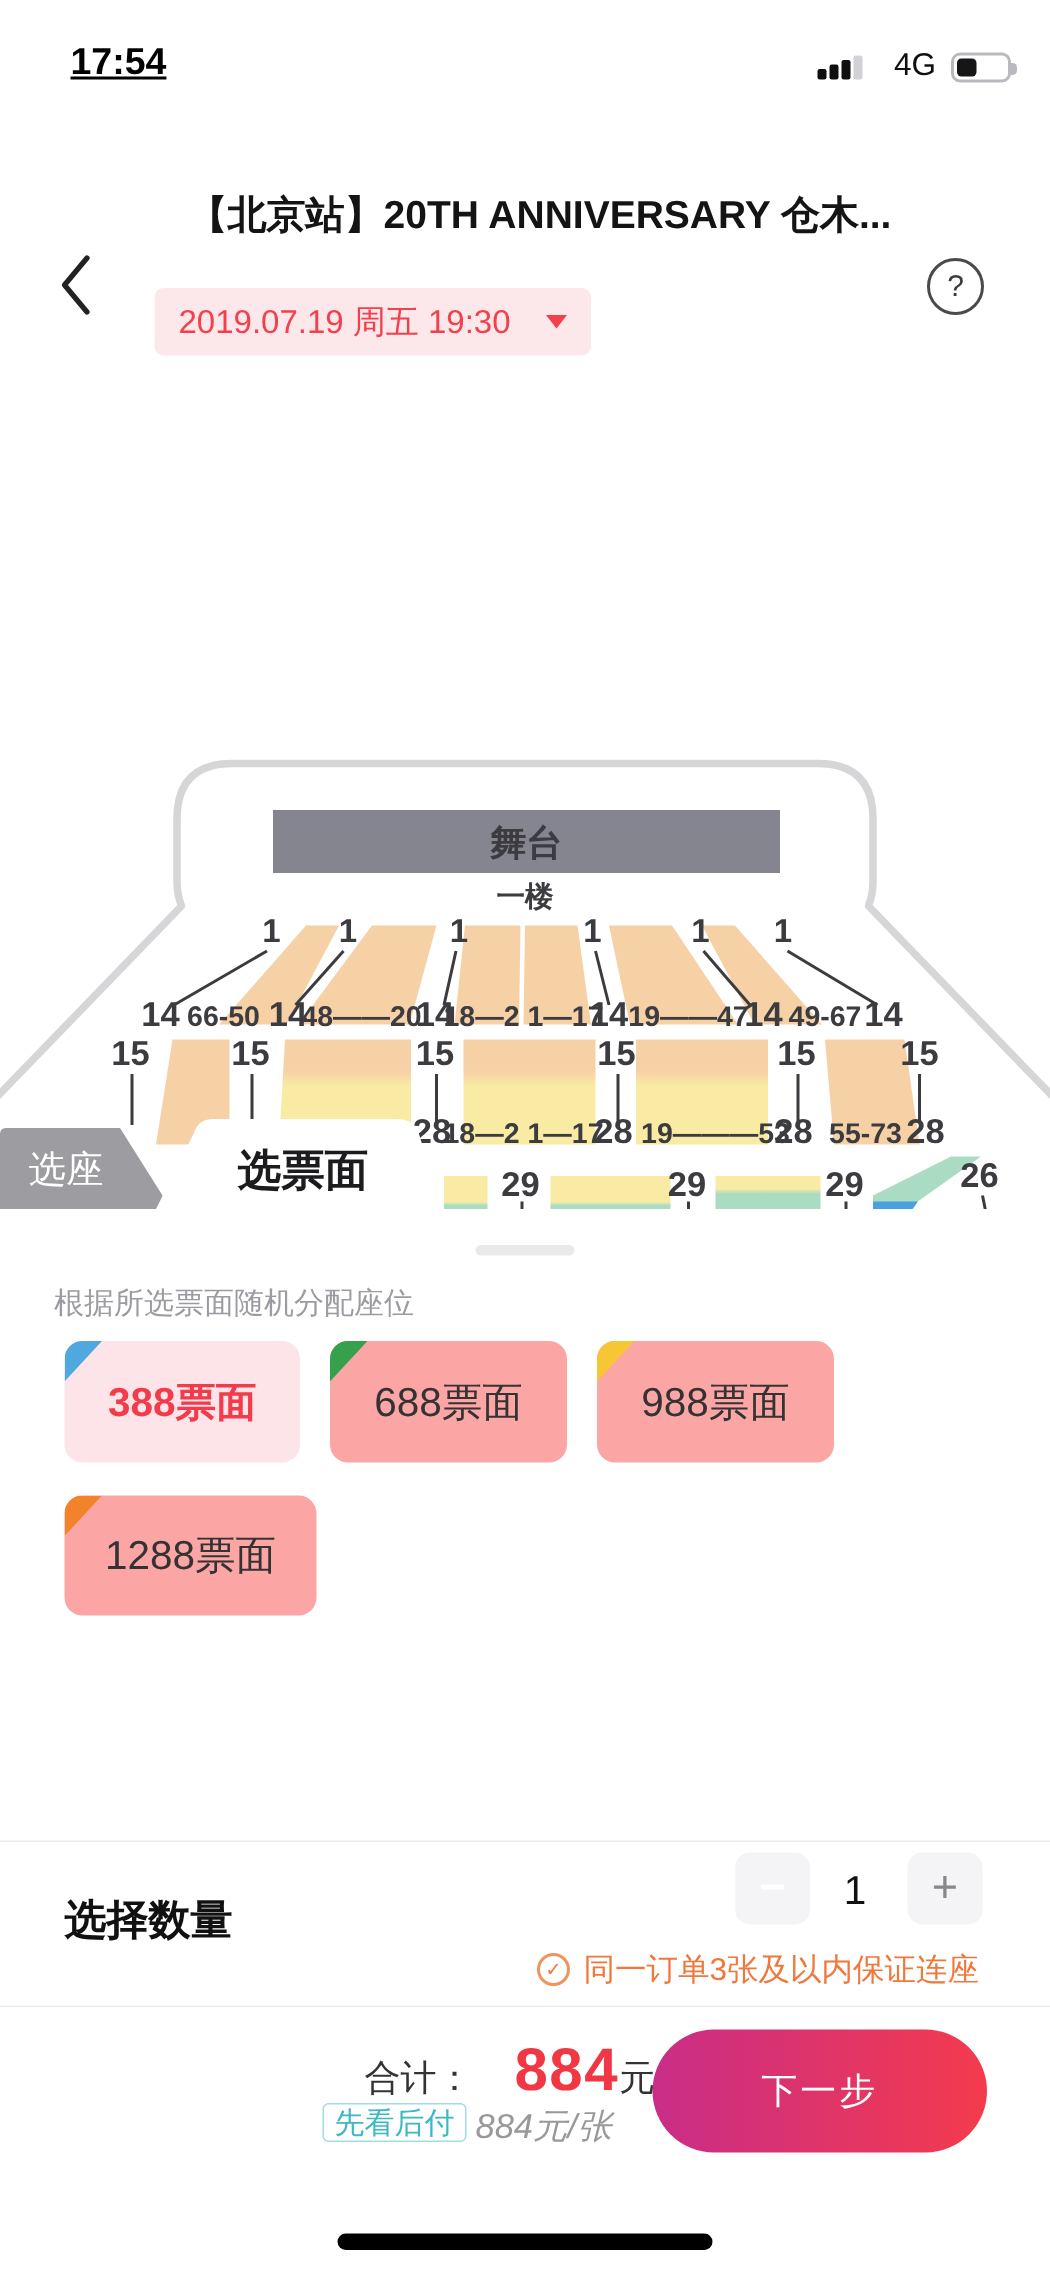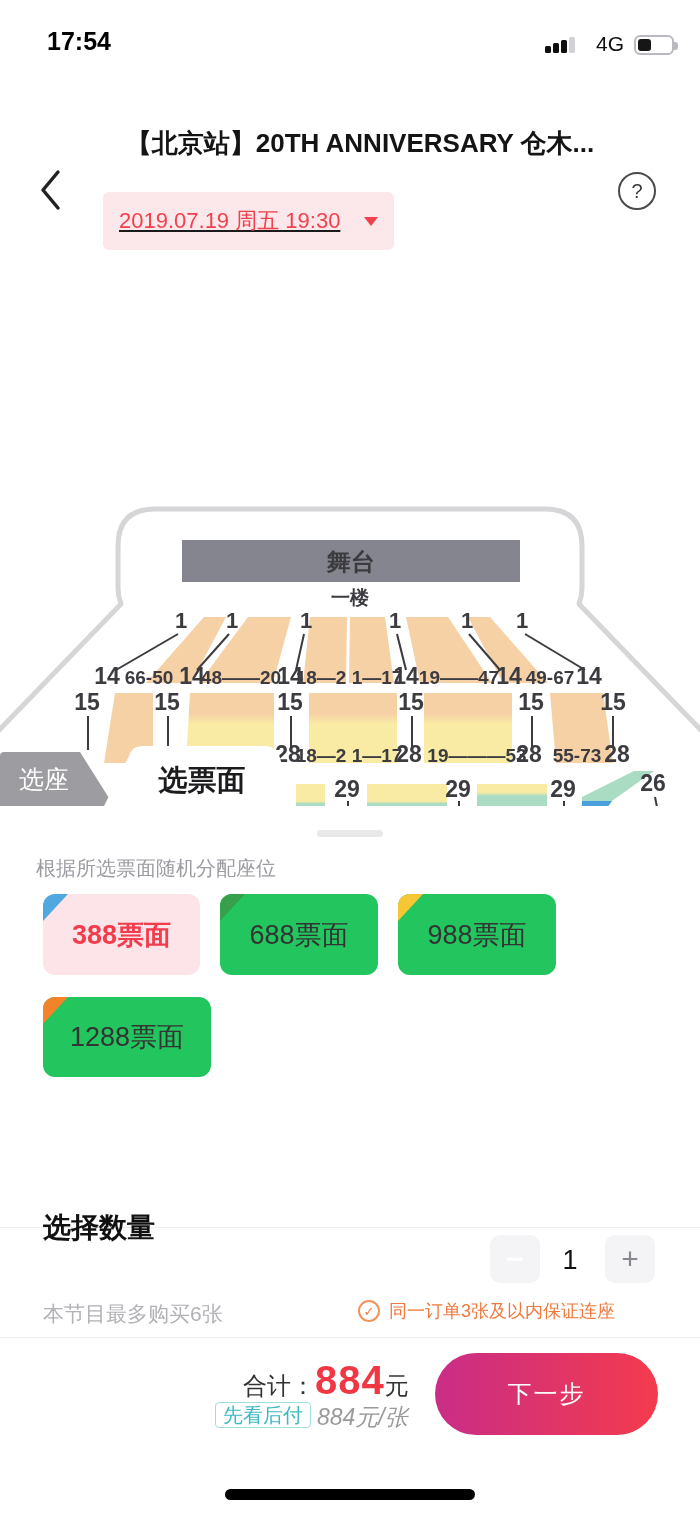--- a/index.html
+++ b/index.html
@@ -1,72 +1,72 @@
 <!DOCTYPE html>
 <html><head>
 <meta charset="utf-8">
 <style>
   html,body{margin:0;padding:0;background:#fff;}
   #screen{position:relative;width:700px;height:1516px;background:#ffffff;overflow:hidden;
           font-family:"Liberation Sans","DejaVu Sans",sans-serif;color:#1a1a1a;}
   .abs{position:absolute;}
 
   
-  #time{left:47px;top:27px;font-size:25px;font-weight:700;color:#000;}
+  #time{left:47px;top:27px;font-size:25px;font-weight:700;color:#000;text-decoration:underline;}
   #signal{left:545px;top:36px;display:flex;align-items:flex-end;gap:2px;height:17px;}
   #signal i{display:block;width:6px;border-radius:1.5px;background:#0f0f0f;}
   #signal i.dim{background:#d2d2d6;}
   #net4g{left:596px;top:32px;font-size:21px;color:#0f0f0f;}
   #battery{left:634px;top:35px;width:40px;height:20px;border:2px solid #b9b9bf;border-radius:6px;box-sizing:border-box;}
   #battery .fill{position:absolute;left:2px;top:2px;width:13px;height:12px;border-radius:3px;background:#161616;}
   #battery .nub{position:absolute;right:-6px;top:5px;width:4px;height:8px;border-radius:0 3px 3px 0;background:#b9b9bf;}
 
   
   #page-title{left:80px;right:60px;top:126px;text-align:center;font-size:26px;font-weight:600;color:#141414;white-space:nowrap;overflow:hidden;}
   #back{left:38px;top:168px;width:26px;height:44px;cursor:pointer;}
   #help{left:618px;top:172px;width:38px;height:38px;border:2px solid #4a4a4a;border-radius:50%;box-sizing:border-box;
         display:flex;align-items:center;justify-content:center;font-size:20px;color:#3a3a3a;}
-  #session-pill{left:103px;top:192px;height:58px;background:#fce8ea;border-radius:6px;
-        display:inline-flex;align-items:center;padding:0 16px;gap:24px;text-decoration:underline;}
+  #session-pill{left:103px;top:192px;height:45px;background:#fce8ea;border-radius:6px;
+        display:inline-flex;align-items:center;padding:0 16px;gap:24px;}
   #session-pill .txt{font-size:22px;color:#f2404d;font-weight:500;}
   #session-pill .caret{width:0;height:0;border-left:7px solid transparent;border-right:7px solid transparent;border-top:9px solid #f2404d;}
 
   
   #map{left:0;top:490px;width:700px;height:320px;}
   text.mlabel{fill:#3b3b40;font-family:"Liberation Sans","DejaVu Sans",sans-serif;}
 
   
   #tabs{left:0;top:744px;width:320px;height:64px;z-index:5;}
   
   #sheet{left:0;top:806px;width:700px;height:710px;background:#fff;z-index:4;}
   #handle{left:317px;top:830px;width:66px;height:7px;border-radius:4px;background:#e9e9ea;z-index:6;}
   #hint{left:36px;top:855px;font-size:20px;color:#9b9ba1;z-index:6;}
 
-  .ticket-card{position:absolute;z-index:6;border-radius:12px;background:#22c55e;overflow:hidden;
+  .ticket-card{position:absolute;z-index:6;border-radius:12px;background:#fca5a5;overflow:hidden;
         display:flex;align-items:center;justify-content:center;font-size:27px;color:#333;cursor:pointer;}
   .ticket-card.selected{background:#fce4e8;color:#f23c4c;font-weight:700;}
   .corner{position:absolute;left:0;top:0;width:25px;height:27px;clip-path:polygon(0 0,100% 0,0 100%);}
 
   .divider{left:0;width:700px;height:1px;background:#ededed;z-index:6;}
 
-  #qty-title{left:43px;top:1209px;font-size:28px;font-weight:700;color:#111;z-index:6;}
+  #qty-title{left:43px;top:1261px;font-size:28px;font-weight:700;color:#111;z-index:6;}
   .step-btn{position:absolute;top:1235px;width:50px;height:48px;border-radius:10px;background:#f4f4f6;z-index:6;
         display:flex;align-items:center;justify-content:center;font-size:30px;cursor:pointer;}
   #minus-btn{left:490px;color:#ffffff;font-weight:700;}
   #plus-btn{left:605px;color:#87878d;}
   #qty-value{left:550px;top:1245px;width:40px;text-align:center;font-size:27px;color:#111;z-index:6;}
   #limit{left:43px;top:1300px;font-size:21px;color:#b1b1b6;z-index:6;}
   #guarantee{left:358px;top:1299px;display:flex;align-items:center;gap:9px;z-index:6;}
-  #guarantee .gtxt{font-size:18px;color:#f0783c;}
+  #guarantee .gtxt{font-size:21px;color:#f0783c;}
   #check-ic{width:22px;height:22px;border:2px solid #f0935c;border-radius:50%;box-sizing:border-box;
         display:flex;align-items:center;justify-content:center;font-size:13px;color:#f0783c;font-weight:700;}
 
   #total-row{left:243px;top:1358px;display:flex;align-items:baseline;z-index:6;text-align:center;}
   #total-row .lab{font-size:24px;color:#333;}
-  #total-row .val{font-size:40px;font-weight:700;color:#f23744;letter-spacing:1px;}
+  #total-row .val{font-size:40px;font-weight:700;color:#f23744;letter-spacing:1px;margin-left:28px;}
   #total-row .unit{font-size:24px;color:#333;}
   #pay-badge{left:215px;top:1402px;height:26px;box-sizing:border-box;border:1px solid #9edde0;border-radius:4px;
         padding:0 7px;display:inline-flex;align-items:center;font-size:20px;color:#3db9c2;z-index:6;}
   #per-ticket{left:317px;top:1402px;font-size:23px;color:#999;z-index:6;font-style:italic;}
   #next-btn{left:435px;top:1353px;width:223px;height:82px;border-radius:41px;z-index:6;cursor:pointer;
         background:linear-gradient(90deg,#c92d87,#f43b4d);display:flex;align-items:center;justify-content:center;
         color:#fff;font-size:24px;font-weight:500;letter-spacing:2px;}
   #home-indicator{left:225px;top:1489px;width:250px;height:11px;border-radius:6px;background:#000;z-index:6;}
 </style>
 </head>
@@ -234,21 +234,20 @@
   <div class="ticket-card" style="left:43px;top:997px;width:168px;height:80px;">
     <span class="corner" style="background: rgb(242, 131, 42);"></span>
     <span>1288票面</span>
   </div>
 
   <div class="abs divider" style="top:1227px;"></div>
   <div class="abs" id="qty-title">选择数量</div>
   <div class="step-btn" id="minus-btn">−</div>
   <div class="abs" id="qty-value">1</div>
   <div class="step-btn" id="plus-btn">+</div>
-  <div class="abs" id="limit">本节目最多购买6张</div>
   <div class="abs" id="guarantee">
     <span id="check-ic">✓</span>
     <span class="gtxt">同一订单3张及以内保证连座</span>
   </div>
 
   <div class="abs divider" style="top:1337px;"></div>
   <div class="abs" id="total-row">
     <span class="lab">合计：</span>
     <span class="val">884</span>
     <span class="unit">元</span>

